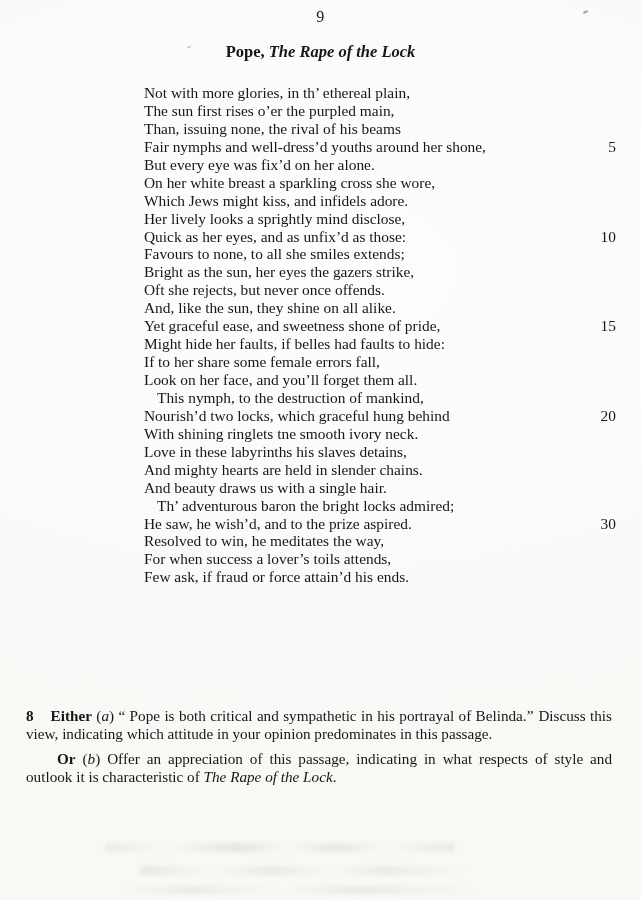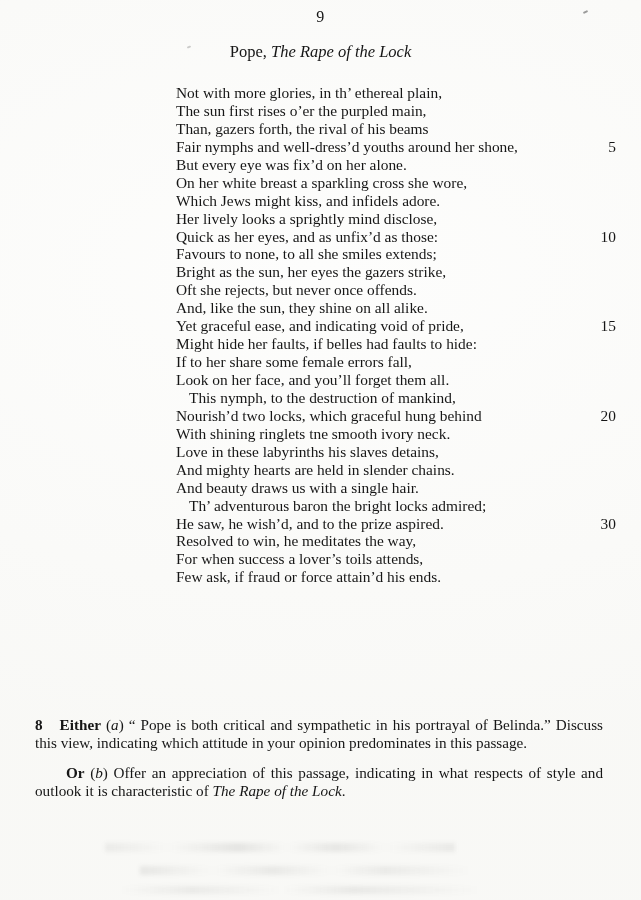--- a/index.html
+++ b/index.html
@@ -20,45 +20,46 @@
   .page-number{
     position:absolute;top:8px;left:0;width:641px;
     text-align:center;
     font-size:16px;
     letter-spacing:0.5px;
   }
   .heading{
     position:absolute;top:42px;left:0;width:641px;
     text-align:center;
     font-size:16.5px;
+    font-weight:bold;
   }
   .heading .it{font-style:italic;}
   .poem{
     position:absolute;
     left:144px;top:84px;
     width:472px;
     font-size:15.4px;
     line-height:17.94px;
     white-space:nowrap;
   }
-  .pline{position:relative;margin-left:32px;}
+  .pline{position:relative;}
   .pline.ind .ptext{padding-left:13px;}
   .pnum{
     position:absolute;right:0;top:0;
     text-align:right;
   }
   .question{
     position:absolute;
     left:22px;top:703px;
     width:594px;
     font-size:15.2px;
     line-height:17.6px;
     text-align:justify;
   }
-  .qpara{margin:13px;}
+  .qpara{margin:4px;}
   .qpara.or{margin-top:8px;text-indent:31px;}
   .qnum{margin-right:17px;}
   b{font-weight:bold;}
   i{font-style:italic;}
   .sentgap{margin-left:5px;}
   
   .ghost{
     position:absolute;
     filter:blur(2px);
     pointer-events:none;
@@ -99,32 +100,32 @@
 
 <div class="page">
 
   <div class="page-number">9</div>
 
   <div class="heading"><span>Pope, </span><span class="it">The Rape of the Lock</span></div>
 
   <div class="poem" id="poem">
       <div class="pline"><span class="ptext">Not with more glories, in th’ ethereal plain,</span><span class="pnum"></span></div>
       <div class="pline"><span class="ptext">The sun first rises o’er the purpled main,</span><span class="pnum"></span></div>
-      <div class="pline"><span class="ptext">Than, gazers forth, the rival of his beams</span><span class="pnum"></span></div>
+      <div class="pline"><span class="ptext">Than, issuing none, the rival of his beams</span><span class="pnum"></span></div>
       <div class="pline"><span class="ptext">Fair nymphs and well-dress’d youths around her shone,</span><span class="pnum">5</span></div>
       <div class="pline"><span class="ptext">But every eye was fix’d on her alone.</span><span class="pnum"></span></div>
       <div class="pline"><span class="ptext">On her white breast a sparkling cross she wore,</span><span class="pnum"></span></div>
       <div class="pline"><span class="ptext">Which Jews might kiss, and infidels adore.</span><span class="pnum"></span></div>
       <div class="pline"><span class="ptext">Her lively looks a sprightly mind disclose,</span><span class="pnum"></span></div>
       <div class="pline"><span class="ptext">Quick as her eyes, and as unfix’d as those:</span><span class="pnum">10</span></div>
       <div class="pline"><span class="ptext">Favours to none, to all she smiles extends;</span><span class="pnum"></span></div>
       <div class="pline"><span class="ptext">Bright as the sun, her eyes the gazers strike,</span><span class="pnum"></span></div>
       <div class="pline"><span class="ptext">Oft she rejects, but never once offends.</span><span class="pnum"></span></div>
       <div class="pline"><span class="ptext">And, like the sun, they shine on all alike.</span><span class="pnum"></span></div>
-      <div class="pline"><span class="ptext">Yet graceful ease, and indicating void of pride,</span><span class="pnum">15</span></div>
+      <div class="pline"><span class="ptext">Yet graceful ease, and sweetness shone of pride,</span><span class="pnum">15</span></div>
       <div class="pline"><span class="ptext">Might hide her faults, if belles had faults to hide:</span><span class="pnum"></span></div>
       <div class="pline"><span class="ptext">If to her share some female errors fall,</span><span class="pnum"></span></div>
       <div class="pline"><span class="ptext">Look on her face, and you’ll forget them all.</span><span class="pnum"></span></div>
       <div class="pline ind"><span class="ptext">This nymph, to the destruction of mankind,</span><span class="pnum"></span></div>
       <div class="pline"><span class="ptext">Nourish’d two locks, which graceful hung behind</span><span class="pnum">20</span></div>
       <div class="pline"><span class="ptext">With shining ringlets tne smooth ivory neck.</span><span class="pnum"></span></div>
       <div class="pline"><span class="ptext">Love in these labyrinths his slaves detains,</span><span class="pnum"></span></div>
       <div class="pline"><span class="ptext">And mighty hearts are held in slender chains.</span><span class="pnum"></span></div>
       <div class="pline"><span class="ptext">And beauty draws us with a single hair.</span><span class="pnum"></span></div>
       <div class="pline ind"><span class="ptext">Th’ adventurous baron the bright locks admired;</span><span class="pnum"></span></div>

